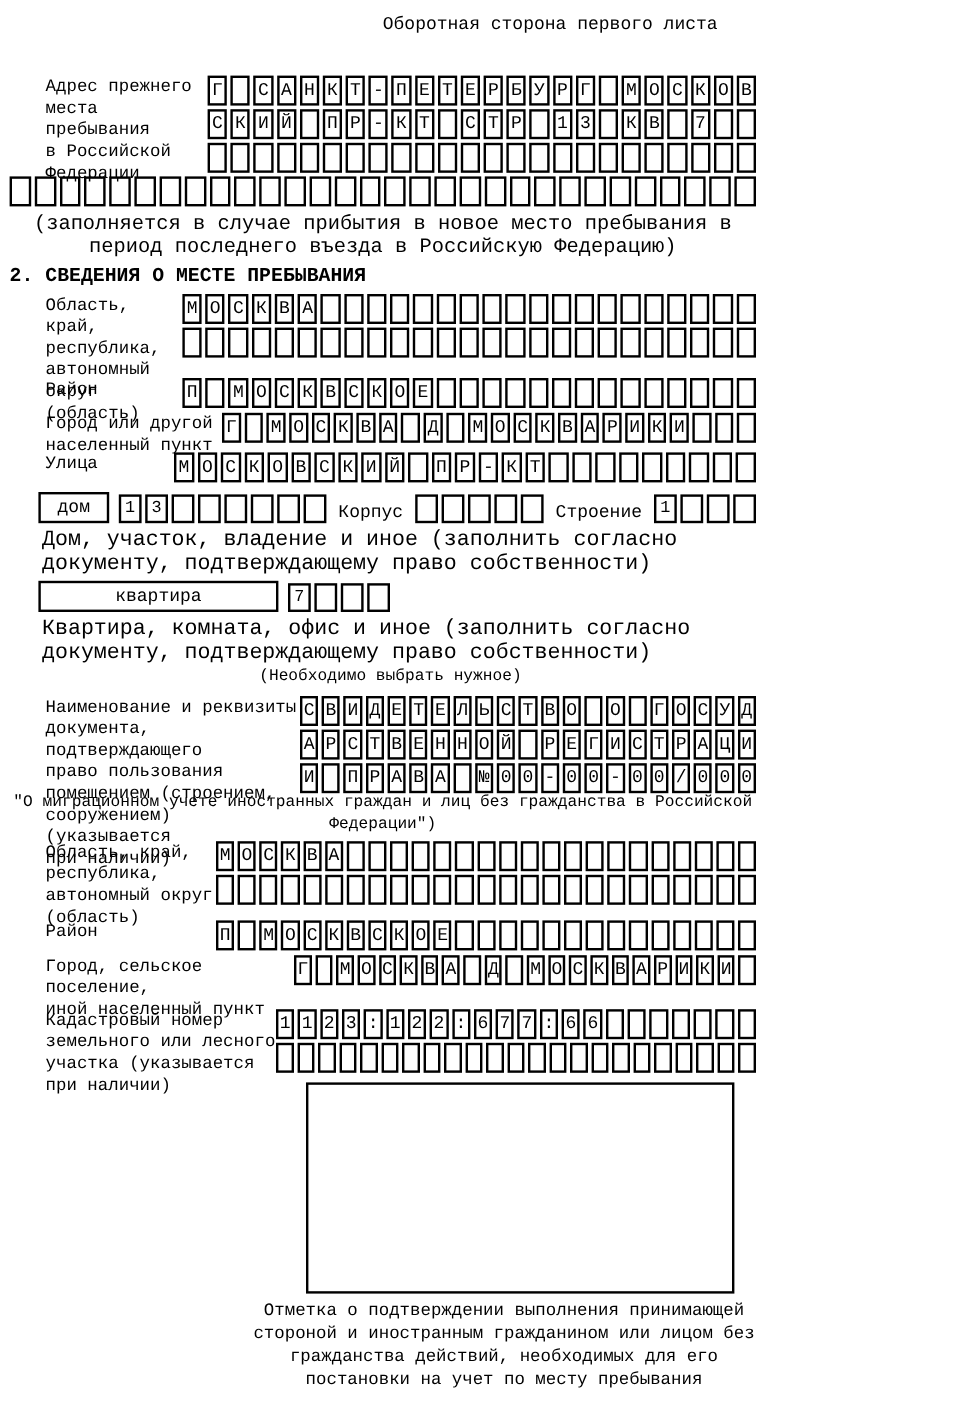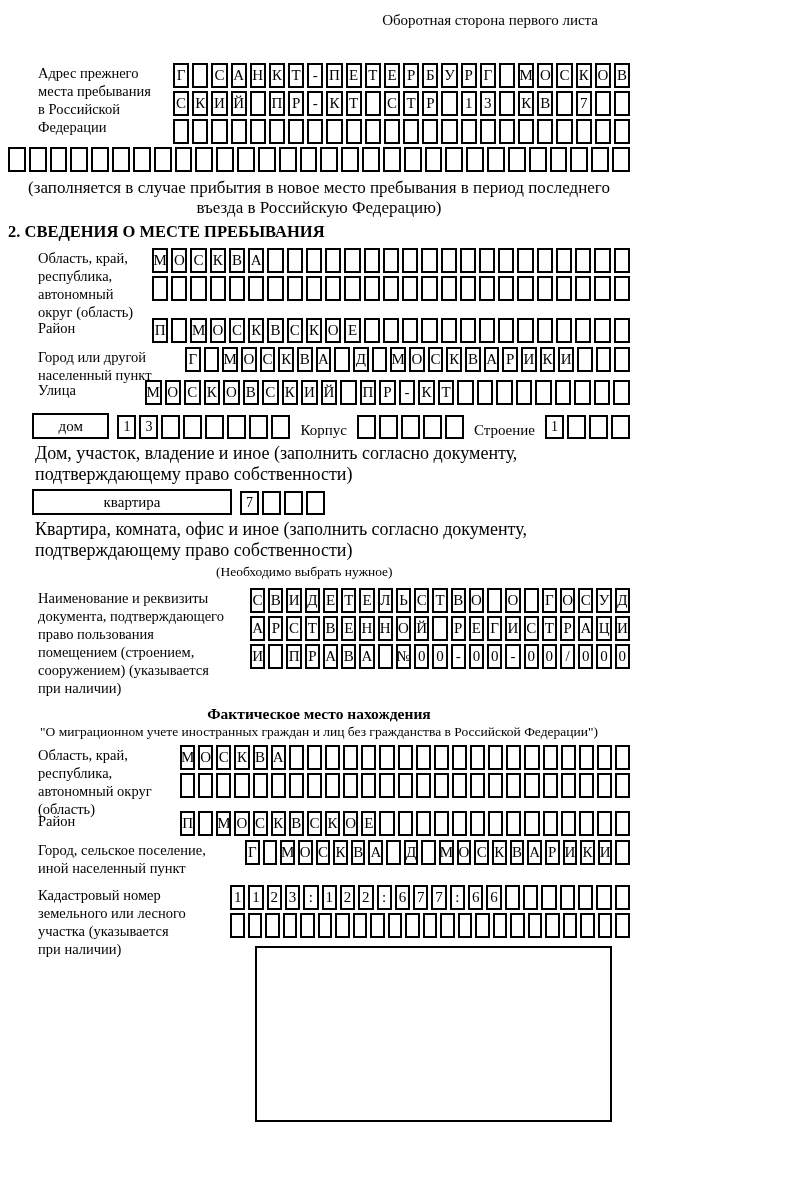--- a/index.html
+++ b/index.html
@@ -1,17 +1,17 @@
 <!DOCTYPE html>
 <html><head>
 <meta charset="utf-8">
 <style>
   html,body { margin:0; padding:0; background:#fff; }
   body { width:800px; font-family:"Liberation Serif","DejaVu Serif",serif; color:#000; }
-  .page { box-sizing:border-box; width:660px; min-height:1180px; padding:8px 30px 14px 8px; }
+  .page { box-sizing:border-box; width:660px; min-height:1180px; padding:8px 30px 14px 8px;font-family:Liberation Mono, monospace; }
 
   .header-note { text-align:right; font-size:15px; margin-right:32px; margin-top:4px; }
 
   
   .group { position:relative; }
   .glabel { position:absolute; top:2px; left:0; box-sizing:border-box; width:var(--lw);
             padding-left:30px; font-size:14.5px; line-height:1.24; white-space:pre-line; }
   .grows { margin-left:var(--lw); display:flex; flex-direction:column; gap:3px; }
 
   .cellrow { display:flex; gap:3px; }
@@ -461,21 +461,20 @@
           <div class="cell">0</div>
           <div class="cell">0</div>
           <div class="cell">/</div>
           <div class="cell">0</div>
           <div class="cell">0</div>
           <div class="cell">0</div>
         </div>
     </div>
   </div>
 
-  <div class="act-title mt36">Фактическое место нахождения</div>
   <div class="act-note">"О миграционном учете иностранных граждан и лиц без гражданства в Российской Федерации")</div>
 
   <div class="group mt4" style="--lw:172px">
     <div class="glabel">Область, край,
 республика,
 автономный округ
 (область)</div>
     <div class="grows">
       <div class="cellrow">
           <div class="cell">М</div>
@@ -651,15 +650,16 @@
           <div class="cell"></div>
           <div class="cell"></div>
           <div class="cell"></div>
           <div class="cell"></div>
         </div>
     </div>
   </div>
 
   <div class="stamp-wrap mt8">
     <div class="stamp-box"></div>
+    <div class="stamp-caption">Отметка о подтверждении выполнения принимающей стороной и иностранным гражданином или лицом без гражданства действий, необходимых для его постановки на учет по месту пребывания</div>
   </div>
 
 </div>
 
 </body></html>

